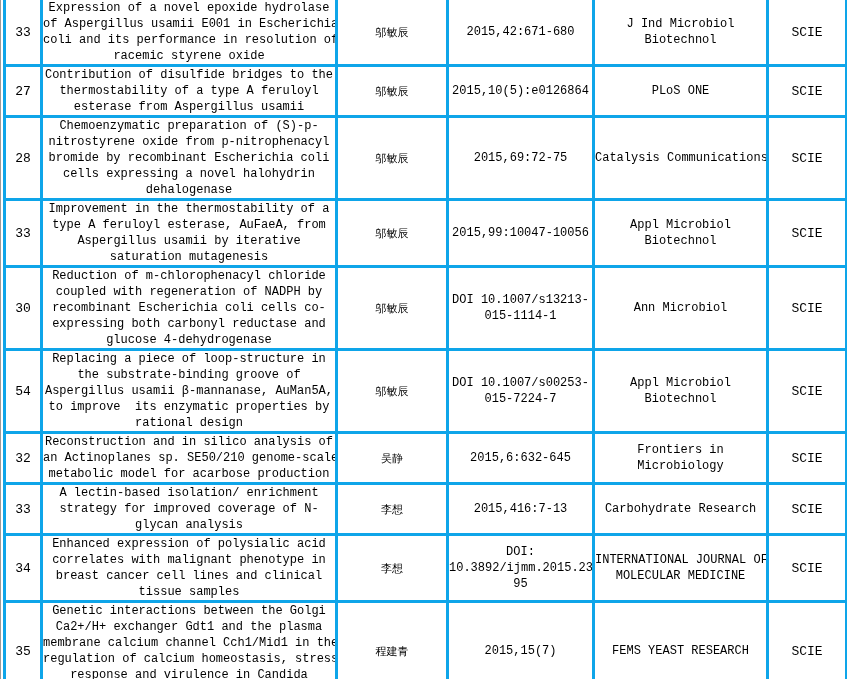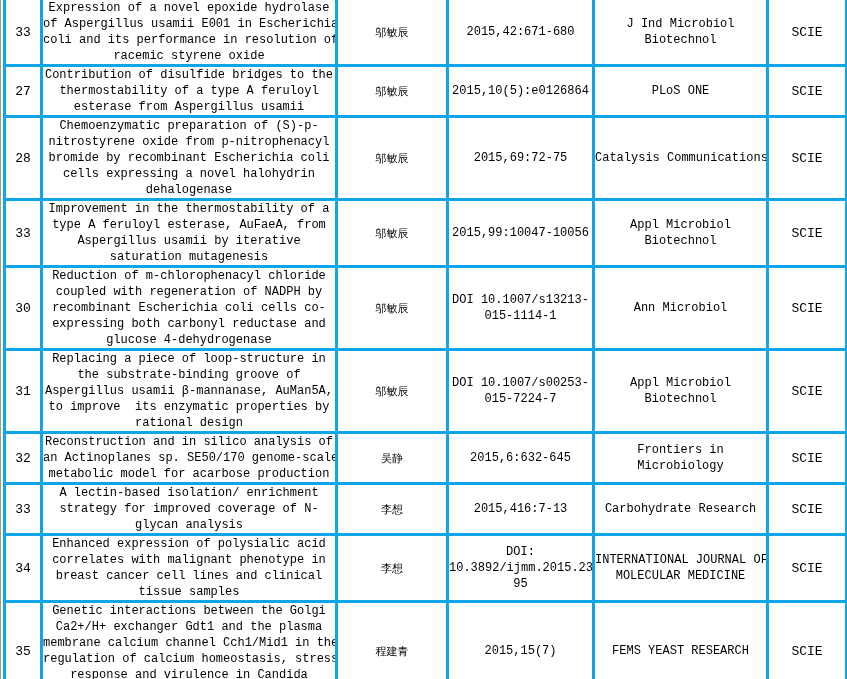--- a/index.html
+++ b/index.html
@@ -117,38 +117,38 @@
 expressing both carbonyl reductase and
 glucose 4-dehydrogenase</td>
       <td class="cell-author">邬敏辰</td>
       <td class="cell-pub">DOI 10.1007/s13213-
 015-1114-1</td>
       <td class="cell-journal">Ann Microbiol</td>
       <td class="cell-index">SCIE</td>
     </tr>
 
     <tr>
-      <td class="cell-no">31</td>
+      <td class="cell-no">54</td>
       <td class="cell-title">Replacing a piece of loop-structure in
 the substrate-binding groove of
 Aspergillus usamii β-mannanase, AuMan5A,
 to improve  its enzymatic properties by
 rational design</td>
       <td class="cell-author">邬敏辰</td>
       <td class="cell-pub">DOI 10.1007/s00253-
 015-7224-7</td>
       <td class="cell-journal">Appl Microbiol
 Biotechnol</td>
       <td class="cell-index">SCIE</td>
     </tr>
 
     <tr>
       <td class="cell-no">32</td>
       <td class="cell-title">Reconstruction and in silico analysis of
-an Actinoplanes sp. SE50/170 genome-scale
+an Actinoplanes sp. SE50/210 genome-scale
 metabolic model for acarbose production</td>
       <td class="cell-author">吴静</td>
       <td class="cell-pub">2015,6:632-645</td>
       <td class="cell-journal">Frontiers in
 Microbiology</td>
       <td class="cell-index">SCIE</td>
     </tr>
 
     <tr>
       <td class="cell-no">33</td>

